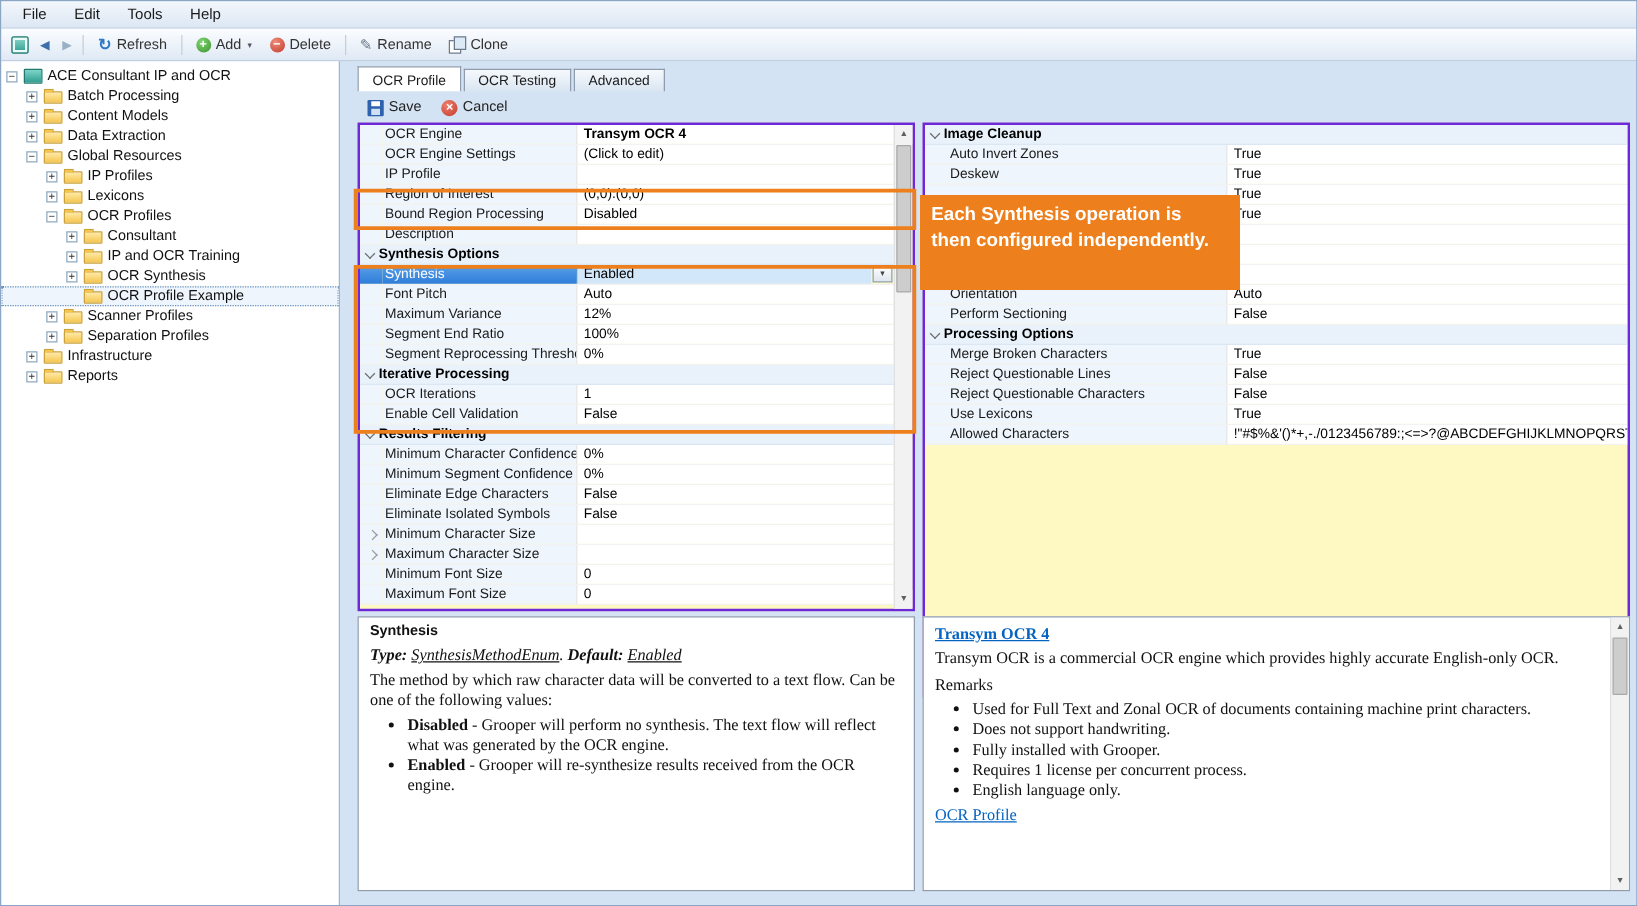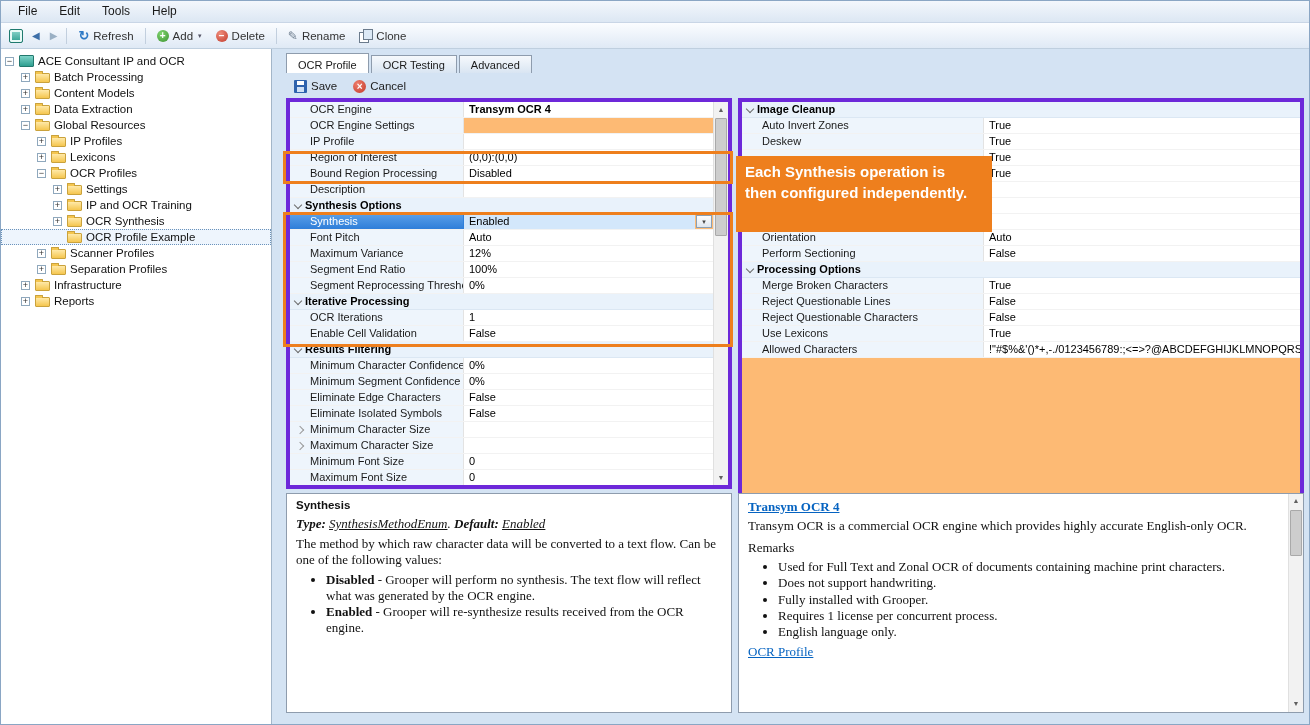--- a/index.html
+++ b/index.html
@@ -65,21 +65,21 @@
   .actionbar { position:absolute; left:8px; top:26px; height:22px; display:flex; align-items:center; }
   .abtn { display:flex; align-items:center; gap:4px; background:transparent; border:1px solid transparent;
     font-family:"Liberation Sans",sans-serif; font-size:11.5px; color:#222; padding:2px 7px; cursor:default; }
   .ico-save { position:relative; width:13px; height:13px; background:#2e62ad; display:inline-block; border-radius:1px; }
   .ico-save::before { content:""; position:absolute; top:1px; left:3px; width:7px; height:4px; background:#fff; }
   .ico-save::after  { content:""; position:absolute; bottom:1px; left:3px; width:7px; height:5px; background:#cfe0f5; }
   .ico-cancel { width:13px; height:13px; border-radius:50%; background:radial-gradient(circle at 35% 30%, #ef7d6c, #c23a2b);
     color:#fff; font-weight:bold; font-size:10px; line-height:13px; text-align:center; display:inline-block; }
 
   
-  .gridpanel { position:absolute; background:#fdba74; border:4px solid #6d28d9; overflow:hidden; }
+  .gridpanel { position:absolute; background:#fef9c3; border:2px solid #6d28d9; overflow:hidden; }
   .gridpanel.leftg  { left:8px;   top:49px; width:446px; height:391px; }
   .gridpanel.rightg { left:460px; top:49px; width:566px; height:460px; }
   .gridrows { position:absolute; left:0; top:0; right:0; bottom:0; }
   .gridpanel.leftg .gridrows { right:15px; }
   .leftg  { --lw:156px; }
   .rightg { --lw:224px; }
 
   .grow { display:flex; height:16px; line-height:15px; font-size:11px; border-bottom:1px solid #f2f2f2; }
   .gutter { flex:0 0 18px; background:#eef5fc; display:flex; align-items:center; justify-content:center; }
   .plabel { flex:0 0 var(--lw); padding-left:2px; background:#eef5fc; color:#1a1a1a;
@@ -211,21 +211,21 @@
           <span class="tlabel">Lexicons</span>
         </div>
         <div class="tree-row" style="padding-left: 36px;">
           <span class="expander">−</span>
           <span class="ticon folder"></span>
           <span class="tlabel">OCR Profiles</span>
         </div>
         <div class="tree-row" style="padding-left: 52px;">
           <span class="expander">+</span>
           <span class="ticon folder"></span>
-          <span class="tlabel">Settings</span>
+          <span class="tlabel">Consultant</span>
         </div>
         <div class="tree-row" style="padding-left: 52px;">
           <span class="expander">+</span>
           <span class="ticon folder"></span>
           <span class="tlabel">IP and OCR Training</span>
         </div>
         <div class="tree-row" style="padding-left: 52px;">
           <span class="expander">+</span>
           <span class="ticon folder"></span>
           <span class="tlabel">OCR Synthesis</span>
@@ -279,20 +279,21 @@
     <div class="gridpanel leftg">
       <div class="gridrows" id="grid-left-rows">
           <div class="grow ">
             <span class="gutter"></span>
             <span class="plabel">OCR Engine</span>
             <span class="pvalue boldv">Transym OCR 4</span>
           </div>
           <div class="grow ">
             <span class="gutter"></span>
             <span class="plabel">OCR Engine Settings</span>
+            <span class="pvalue">(Click to edit)</span>
           </div>
           <div class="grow ">
             <span class="gutter"></span>
             <span class="plabel">IP Profile</span>
             <span class="pvalue"></span>
           </div>
           <div class="grow ">
             <span class="gutter"></span>
             <span class="plabel">Region of Interest</span>
             <span class="pvalue">(0,0):(0,0)</span>

